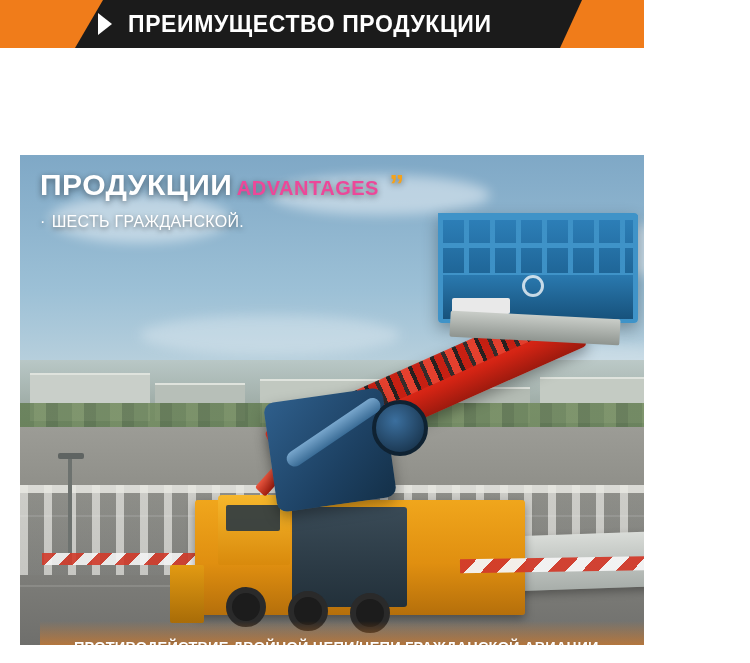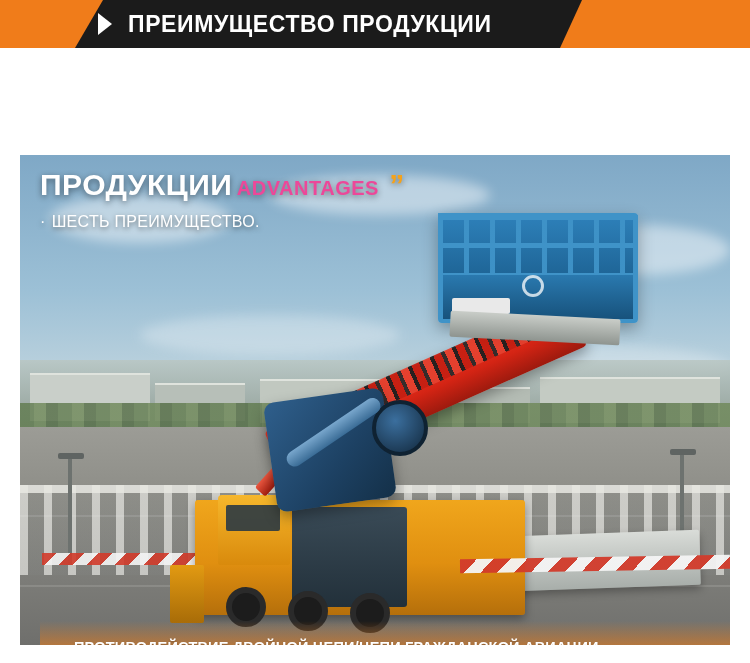--- a/index.html
+++ b/index.html
@@ -9,21 +9,21 @@
   body {
     width: 750px;
     height: 663px;
     background: #ffffff;
     font-family: "Liberation Sans", sans-serif;
     overflow: hidden;
   }
 
   .page {
     position: relative;
-    width: 750px;
+    width: 644px;
     height: 663px;
     background: #ffffff;
     overflow: hidden;
   }
 
   
   .topbar {
     position: absolute;
     left: 0;
     top: 0;
@@ -521,16 +521,16 @@
 
     </div>
   </div>
 
   <div class="heading">
     <span class="heading-main">ПРОДУКЦИИ</span>
     <span class="heading-accent">ADVANTAGES</span>
     <span class="heading-quote">”</span>
   </div>
   <div class="subheading">
-    <span class="dot">·</span><span>ШЕСТЬ ПРЕИМУЩЕСТВО.</span>
+    <span class="dot">·</span><span>ШЕСТЬ ГРАЖДАНСКОЙ.</span>
   </div>
 
 </div>
 
 </body></html>

